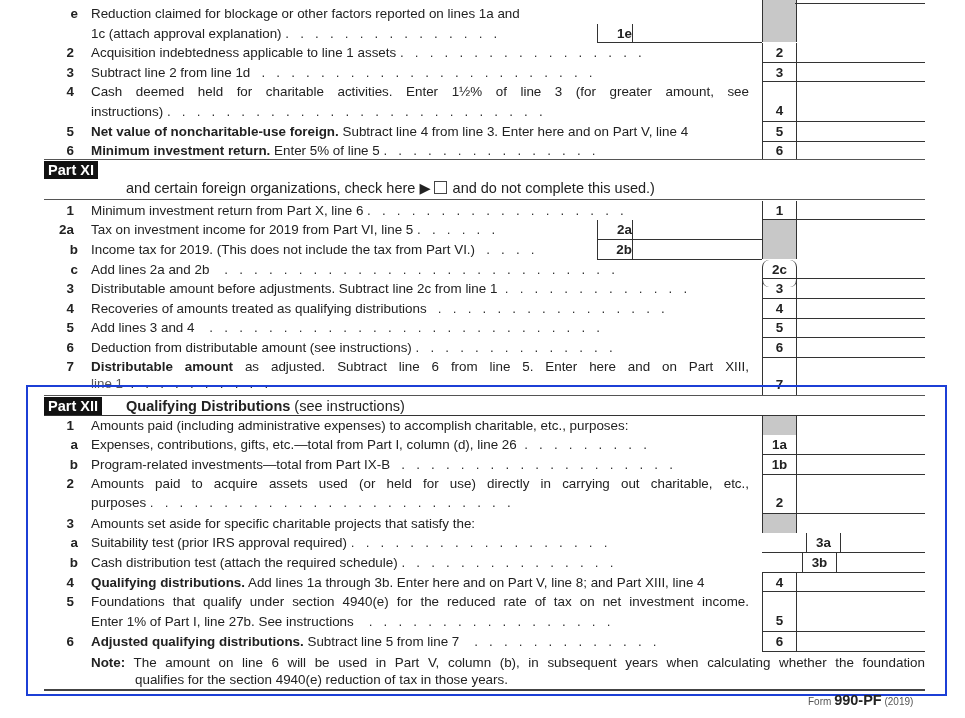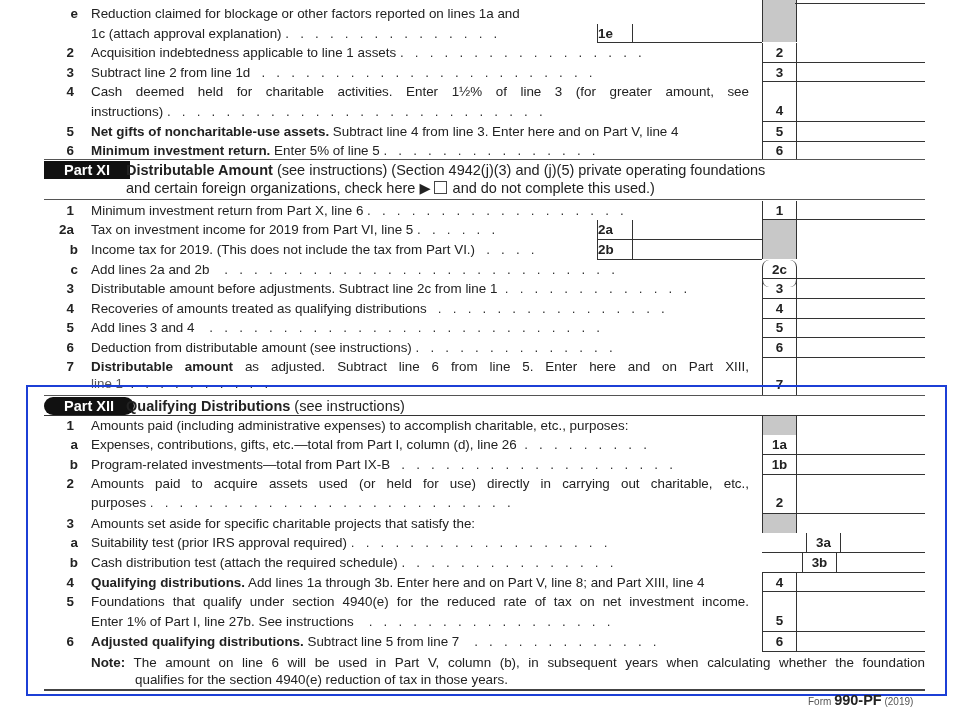--- a/index.html
+++ b/index.html
@@ -9,23 +9,23 @@
   .num { position:absolute; left:52px; width:22px; text-align:right; font-weight:bold; line-height:19px; }
   .sub { position:absolute; left:56px; width:22px; text-align:right; font-weight:bold; line-height:19px; }
   .txt { position:absolute; left:91px; line-height:19px; white-space:nowrap; }
   .txt.just { width:658px; text-align:justify; text-align-last:justify; white-space:normal; }
   .dots { letter-spacing:0; color:#333; }
   b { font-weight:bold; }
   .lbox { position:absolute; left:762px; width:33px; text-align:center; font-weight:bold; border-left:1px solid #333; border-right:1px solid #333; }
   .abox { position:absolute; left:795px; width:130px; }
   .hline { position:absolute; height:0; border-top:1px solid #333; }
   .shade { position:absolute; left:762px; width:33px; background:#c8c8c8; border-left:1px solid #333; border-right:1px solid #333; }
-  .inbox { position:absolute; font-weight:bold; text-align:left; border-left:1px solid #333; border-right:1px solid #333; line-height:19px; }
+  .inbox { position:absolute; font-weight:bold; text-align:right; border-left:1px solid #333; border-right:1px solid #333; line-height:19px; }
   .part-head { position:absolute; left:44px; width:881px; }
-  .part-label { position:absolute; left:0; background:#111; color:#fff; font-weight:bold; padding:0 20px; font-size:14.5px; line-height:18px; }
+  .part-label { position:absolute; left:0; background:#111; color:#fff; font-weight:bold; padding:0 4px; font-size:14.5px; line-height:18px; }
   .part-title { position:absolute; font-size:14.5px; line-height:18px; white-space:nowrap; }
   .checkbox { display:inline-block; width:11px; height:11px; border:1px solid #444; vertical-align:-1px; margin:0 6px 0 3px; }
   .blue-box { position:absolute; left:26px; top:385px; width:921px; height:311px; border:2px solid #1c3fd6; box-sizing:border-box; pointer-events:none; }
   .footer { position:absolute; top:692px; left:808px; font-size:10px; color:#555; white-space:nowrap; }
   .footer .fnum { font-size:14.5px; font-weight:bold; color:#222; }
 </style>
 </head>
 <body>
 
 <div>
@@ -65,39 +65,38 @@
   </div>
   <div class="row" style="top:102px">
     <span class="txt"><span>instructions)</span><span class="dots">&nbsp;.&nbsp;&nbsp;&nbsp;.&nbsp;&nbsp;&nbsp;.&nbsp;&nbsp;&nbsp;.&nbsp;&nbsp;&nbsp;.&nbsp;&nbsp;&nbsp;.&nbsp;&nbsp;&nbsp;.&nbsp;&nbsp;&nbsp;.&nbsp;&nbsp;&nbsp;.&nbsp;&nbsp;&nbsp;.&nbsp;&nbsp;&nbsp;.&nbsp;&nbsp;&nbsp;.&nbsp;&nbsp;&nbsp;.&nbsp;&nbsp;&nbsp;.&nbsp;&nbsp;&nbsp;.&nbsp;&nbsp;&nbsp;.&nbsp;&nbsp;&nbsp;.&nbsp;&nbsp;&nbsp;.&nbsp;&nbsp;&nbsp;.&nbsp;&nbsp;&nbsp;.&nbsp;&nbsp;&nbsp;.&nbsp;&nbsp;&nbsp;.&nbsp;&nbsp;&nbsp;.&nbsp;&nbsp;&nbsp;.&nbsp;&nbsp;&nbsp;.&nbsp;&nbsp;&nbsp;.</span></span>
   </div>
   <div class="lbox" style="top:82px;height:39px;line-height:58px;">4</div>
   <div class="abox" style="top:82px;height:39px;"></div>
   <div class="hline" style="left:762px;top:121px;width:163px;"></div>
 
   <div class="row" style="top:122px">
     <span class="num">5</span>
-    <span class="txt"><b>Net gifts of noncharitable-use assets.</b><span> Subtract line 4 from line 3. Enter here and on Part V, line 4</span></span>
+    <span class="txt"><b>Net value of noncharitable-use foreign.</b><span> Subtract line 4 from line 3. Enter here and on Part V, line 4</span></span>
     <span class="lbox" style="top:0;height:19px;line-height:19px;">5</span>
     <span class="abox" style="top:0;height:19px;"></span>
   </div>
   <div class="hline" style="left:762px;top:141px;width:163px;"></div>
 
   <div class="row" style="top:141px">
     <span class="num">6</span>
     <span class="txt"><b>Minimum investment return.</b><span> Enter 5% of line 5</span><span class="dots">&nbsp;.&nbsp;&nbsp;&nbsp;.&nbsp;&nbsp;&nbsp;.&nbsp;&nbsp;&nbsp;.&nbsp;&nbsp;&nbsp;.&nbsp;&nbsp;&nbsp;.&nbsp;&nbsp;&nbsp;.&nbsp;&nbsp;&nbsp;.&nbsp;&nbsp;&nbsp;.&nbsp;&nbsp;&nbsp;.&nbsp;&nbsp;&nbsp;.&nbsp;&nbsp;&nbsp;.&nbsp;&nbsp;&nbsp;.&nbsp;&nbsp;&nbsp;.&nbsp;&nbsp;&nbsp;.</span></span>
     <span class="lbox" style="top:0;height:19px;line-height:19px;">6</span>
     <span class="abox" style="top:0;height:19px;"></span>
   </div>
   <div class="hline" style="left:44px;top:159px;width:881px;border-top:1.5px solid #555;"></div>
 </div>
 
 <div>
   <div class="part-head" style="top:161px;height:40px;">
     <span class="part-label" style="top:0;">Part XI</span>
-    <span class="part-title" style="left:82px;top:0;"><b>Distributable Amount</b><span> (see instructions) (Section 4942(j)(3) and (j)(5) private operating foundations</span></span>
     <span class="part-title" style="left:82px;top:18px;"><span>and certain foreign organizations, check here ▶</span><span class="checkbox"></span><span>and do not complete this used.)</span></span>
   </div>
   <div class="hline" style="left:44px;top:199px;width:881px;border-top:1.5px solid #555;"></div>
 
   <div class="row" style="top:201px">
     <span class="num">1</span>
     <span class="txt"><span>Minimum investment return from Part X, line 6</span><span class="dots"> .&nbsp;&nbsp;&nbsp;.&nbsp;&nbsp;&nbsp;.&nbsp;&nbsp;&nbsp;.&nbsp;&nbsp;&nbsp;.&nbsp;&nbsp;&nbsp;.&nbsp;&nbsp;&nbsp;.&nbsp;&nbsp;&nbsp;.&nbsp;&nbsp;&nbsp;.&nbsp;&nbsp;&nbsp;.&nbsp;&nbsp;&nbsp;.&nbsp;&nbsp;&nbsp;.&nbsp;&nbsp;&nbsp;.&nbsp;&nbsp;&nbsp;.&nbsp;&nbsp;&nbsp;.&nbsp;&nbsp;&nbsp;.&nbsp;&nbsp;&nbsp;.&nbsp;&nbsp;&nbsp;.</span></span>
     <span class="lbox" style="top:0;height:19px;line-height:19px;">1</span>
     <span class="abox" style="top:0;height:19px;"></span>
   </div>
@@ -167,21 +166,21 @@
   <div class="row" style="top:374px">
     <span class="txt" style="color:#555"><span>line 1</span><span class="dots">&nbsp;&nbsp;.&nbsp;&nbsp;&nbsp;.&nbsp;&nbsp;&nbsp;.&nbsp;&nbsp;&nbsp;.&nbsp;&nbsp;&nbsp;.&nbsp;&nbsp;&nbsp;.&nbsp;&nbsp;&nbsp;.&nbsp;&nbsp;&nbsp;.&nbsp;&nbsp;&nbsp;.&nbsp;&nbsp;&nbsp;.</span></span>
   </div>
   <div class="lbox" style="top:357px;height:38px;line-height:56px;">7</div>
   <div class="abox" style="top:357px;height:38px;"></div>
   <div class="hline" style="left:44px;top:395px;width:881px;border-top:1.5px solid #555;"></div>
 </div>
 
 <div>
   <div class="part-head" style="top:397px;height:18px;">
-    <span class="part-label" style="top:0;border-radius:9px;">Part XII</span>
+    <span class="part-label" style="top:0;">Part XII</span>
     <span class="part-title" style="left:82px;top:0;"><b>Qualifying Distributions</b><span> (see instructions)</span></span>
   </div>
   <div class="hline" style="left:44px;top:415px;width:881px;"></div>
 
   <div class="row" style="top:416px">
     <span class="num">1</span>
     <span class="txt">Amounts paid (including administrative expenses) to accomplish charitable, etc., purposes:</span>
   </div>
   <div class="shade" style="top:416px;height:19px;"></div>
 

